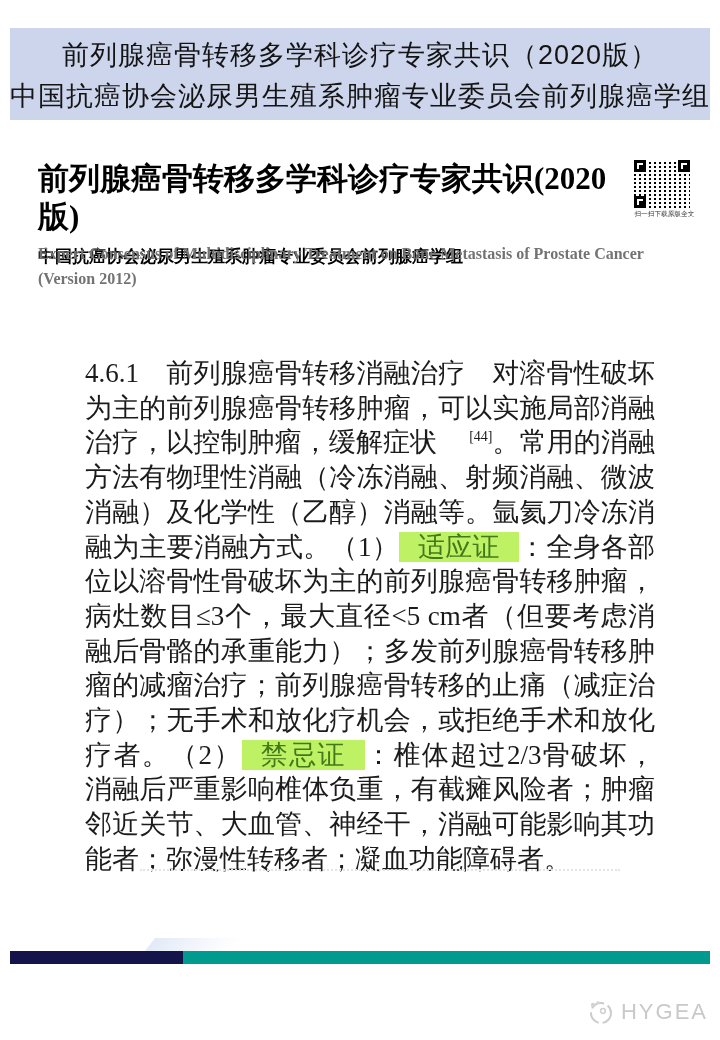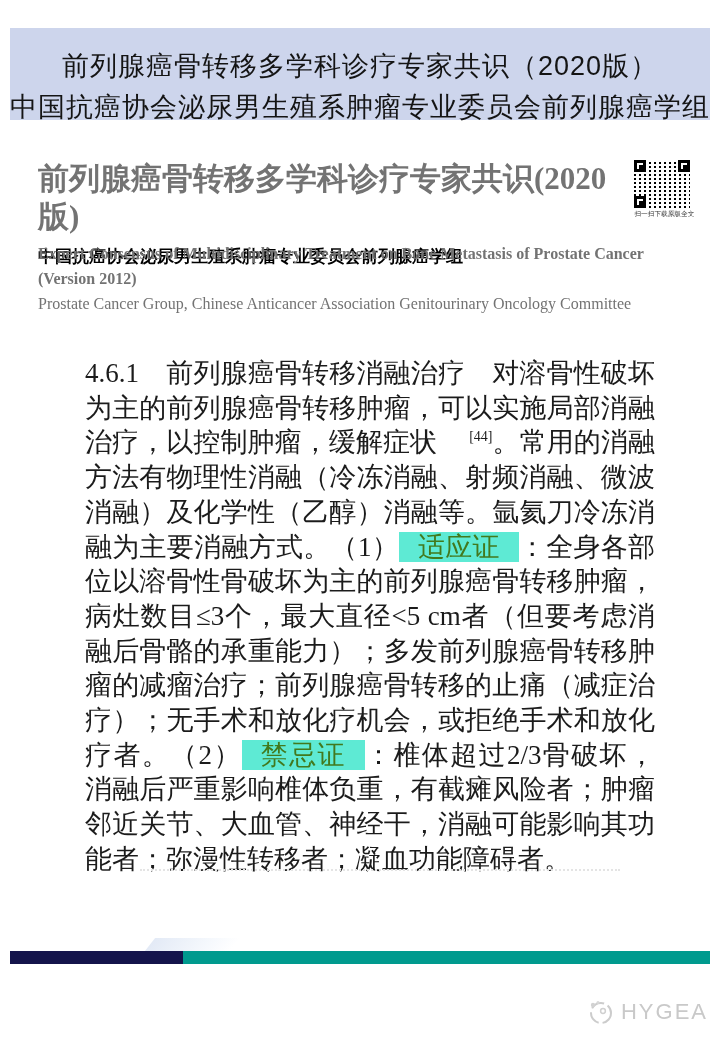--- a/index.html
+++ b/index.html
@@ -6,27 +6,27 @@
   .page {
     position:relative; width:720px; height:1040px; background:#ffffff;
     font-family:"Liberation Serif","DejaVu Serif",serif; color:#1a1a1a; overflow:hidden;
   }
 
   
   .banner {
     position:absolute; left:10px; top:28px; width:700px; height:92px;
     background:#cdd5ec; text-align:center;
     font-family:"Liberation Sans","DejaVu Sans",sans-serif; color:#141414;
-    padding-top:18px; box-sizing:border-box;
+    padding-top:7px; box-sizing:border-box;
   }
   .banner-line { font-size:27px; line-height:41px; letter-spacing:1px; }
 
   
   .title-block { position:absolute; left:38px; top:160px; width:575px; }
-  .title-zh { margin:0; font-size:31px; line-height:38px; font-weight:bold; color:#737373; }
+  .title-zh { margin:0; font-size:31px; line-height:38px; font-weight:bold; color:#000000; }
   .subtitle-zh { margin-top:9px; font-size:17px; font-weight:bold; color:#000; }
 
   
   .qr-block { position:absolute; left:633px; top:160px; width:58px; text-align:center; }
   .qr-box {
     width:56px; height:48px; position:relative; margin:0 auto;
     background:
       repeating-linear-gradient(0deg,#000 0 2px,#fff 2px 4px),
       repeating-linear-gradient(90deg,#000 0 2px,#fff 2px 5px);
     background-blend-mode:lighten;
@@ -42,21 +42,21 @@
   
   .en-block { position:absolute; left:38px; top:241px; width:620px; font-size:16px; line-height:25px; color:#737373; }
   .en-bold { font-weight:bold; }
 
   
   .body-text {
     position:absolute; left:85px; top:356px; width:570px;
     font-size:27px; line-height:34.7px; text-align:justify; color:#1b1b1b;
   }
   .body-text sup { font-size:14px; line-height:0;margin-left:32px; }
-  .hl { background:#5eead4; color:#42791d; padding:0 19px; }
+  .hl { background:#bef264; color:#42791d; padding:0 19px; }
 
   
   .artifact { position:absolute; left:140px; top:869px; width:480px; border-top:2px dotted #e4e4e4; }
 
   
   .bar-navy { position:absolute; left:10px; top:951px; width:173px; height:13px; background:#14144b; }
   .bar-teal { position:absolute; left:183px; top:951px; width:527px; height:13px; background:#009a8e; }
   .swoosh {
     position:absolute; left:150px; top:938px; width:85px; height:13px;
     background:linear-gradient(90deg,#e3eaf6,#f6f9fd 70%,transparent);
@@ -94,21 +94,20 @@
       <div class="qr-finder qr-f-tl"></div>
       <div class="qr-finder qr-f-tr"></div>
       <div class="qr-finder qr-f-bl"></div>
     </div>
     <div class="qr-caption">扫一扫下载原版全文</div>
   </div>
 
   <div class="en-block">
     <div class="en-bold">Expert Consensus of Multidisciplinary Treatment on Bone Metastasis of Prostate Cancer</div>
     <div class="en-bold">(Version 2012)</div>
-    <div>Prostate Cancer Group, Chinese Anticancer Association Genitourinary Oncology Committee</div>
   </div>
 
   <div class="body-text"><span>4.6.1　前列腺癌骨转移消融治疗　对溶骨性破坏为主的前列腺癌骨转移肿瘤，可以实施局部消融治疗，以控制肿瘤，缓解症状</span><sup>[44]</sup><span>。常用的消融方法有物理性消融（冷冻消融、射频消融、微波消融）及化学性（乙醇）消融等。氩氦刀冷冻消融为主要消融方式。（1）</span><span class="hl">适应证</span><span>：全身各部位以溶骨性骨破坏为主的前列腺癌骨转移肿瘤，病灶数目≤3个，最大直径&lt;5 cm者（但要考虑消融后骨骼的承重能力）；多发前列腺癌骨转移肿瘤的减瘤治疗；前列腺癌骨转移的止痛（减症治疗）；无手术和放化疗机会，或拒绝手术和放化疗者。（2）</span><span class="hl">禁忌证</span><span>：椎体超过2/3骨破坏，消融后严重影响椎体负重，有截瘫风险者；肿瘤邻近关节、大血管、神经干，消融可能影响其功能者；弥漫性转移者；凝血功能障碍者。</span></div>
 
   <div class="artifact"></div>
 
   <div class="swoosh"></div>
   <div class="bar-navy"></div>
   <div class="bar-teal"></div>
 

